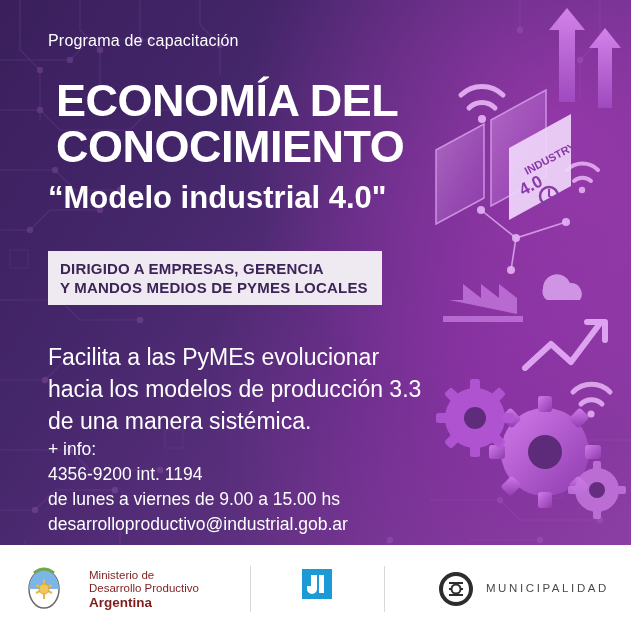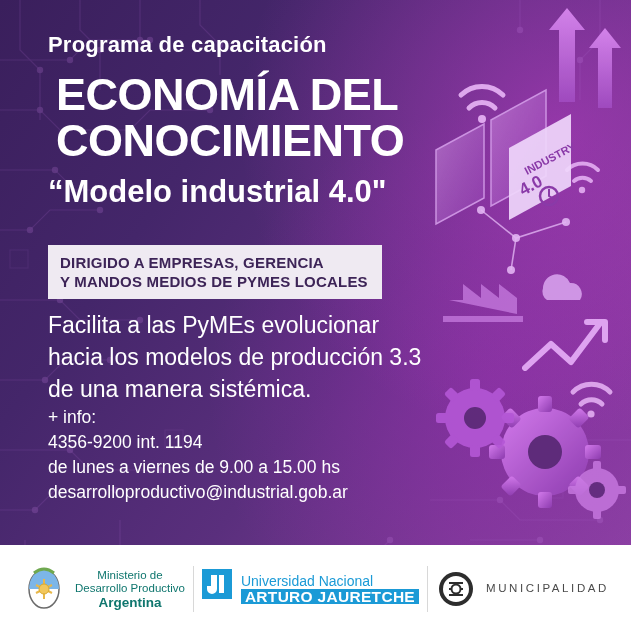--- a/index.html
+++ b/index.html
@@ -15,49 +15,49 @@
       radial-gradient(circle at 78% 62%, rgba(150,45,175,0.55) 0%, rgba(150,45,175,0) 45%),
       linear-gradient(125deg,#3a1f5c 0%, #44266a 28%, #5a2f7d 55%, #7b3a95 78%, #8e45a5 100%);
   }
   
   .circuit{position:absolute;inset:0;opacity:.30;}
   
   .art{position:absolute;right:0;top:0;width:300px;height:545px;pointer-events:none;}
   
   .content{position:absolute;left:48px;top:32px;width:430px;}
   .kicker{
-    color:#ffffff;font-size:22px;font-weight:700;letter-spacing:.2px;margin-bottom:14px;
+    color:#ffffff;font-size:16px;font-weight:400;letter-spacing:.2px;margin-bottom:28px;
   }
   .title{
     color:#ffffff;font-weight:bold;font-size:45px;line-height:46px;letter-spacing:-0.5px;
     text-transform:uppercase;
     margin-left:8px;
   }
   .subtitle{
     color:#ffffff;font-weight:bold;font-size:31px;line-height:36px;margin-top:10px;
   }
   .audience{
     display:inline-block;background:#efeaf2;color:#3d2457;font-weight:bold;
     font-size:15px;line-height:19px;letter-spacing:.2px;
     padding:8px 14px 8px 12px;margin-top:35px;text-transform:uppercase;
   }
   .body-text{
-    color:#ffffff;font-size:23px;line-height:32px;margin-top:10px;font-weight:400;
+    color:#ffffff;font-size:23px;line-height:32px;margin-top:36px;font-weight:400;
   }
   .contact{
     color:#ffffff;font-size:17.5px;line-height:25px;font-weight:400;
   }
   
   .footer{
     position:absolute;left:0;bottom:0;width:631px;height:87px;background:#ffffff;
     display:flex;align-items:center;
   }
   .footer-inner{display:flex;align-items:center;width:100%;padding:0 22px;justify-content:space-between;}
   .logo{display:flex;align-items:center;}
-  .ministerio-txt{margin-left:9px;color:#0f766e;line-height:13px;text-align:center;}
+  .ministerio-txt{margin-left:23px;color:#7f1d1d;line-height:13px;}
   .ministerio-txt .l1{font-size:11.5px;}
   .ministerio-txt .l2{font-size:11.5px;}
   .ministerio-txt .l3{font-size:13.5px;font-weight:bold;margin-top:1px;}
   .unaj-txt{margin-left:9px;line-height:15px;}
   .unaj-txt .u1{font-size:14px;color:#1b9ad6;}
   .unaj-txt .u2{font-size:15.5px;font-weight:bold;color:#ffffff;background:#1b9ad6;padding:0 4px;letter-spacing:.3px;}
   .bera-txt{margin-left:10px;line-height:17px;}
   .bera-txt .b1{font-size:17px;font-weight:bold;color:#2d2d2d;letter-spacing:1.2px;}
   .bera-txt .b2{font-size:11.5px;color:#4a4a4a;letter-spacing:2.6px;}
   .sep{width:1px;height:46px;background:#d8d8d8;}
@@ -290,24 +290,20 @@
       </div>
 
       <div class="sep"></div>
 
       <div class="logo">
         <svg width="30" height="40" viewBox="0 0 30 40">
           <rect x="0" y="0" width="30" height="30" fill="#1b9ad6"></rect>
           <path d="M9 6 h6 v14 a5 5 0 0 1 -10 0 v-3 h4 v3 a1 1 0 0 0 0 0 z" fill="#ffffff"></path>
           <rect x="17" y="6" width="5" height="18" fill="#ffffff"></rect>
         </svg>
-        <div class="unaj-txt">
-          <div class="u1">Universidad Nacional</div>
-          <div class="u2">ARTURO JAURETCHE</div>
-        </div>
       </div>
 
       <div class="sep"></div>
 
       <div class="logo">
         <svg width="40" height="40" viewBox="0 0 40 40">
           <circle cx="20" cy="20" r="17" fill="#2d2d2d"></circle>
           <circle cx="20" cy="20" r="13" fill="#ffffff"></circle>
           <path d="M20 9 a11 11 0 0 0 0 22 a11 11 0 0 0 0 -22 z" fill="#ffffff"></path>
           <path d="M13 14 h14 M13 20 h14 M13 26 h14" stroke="#2d2d2d" stroke-width="2"></path>

